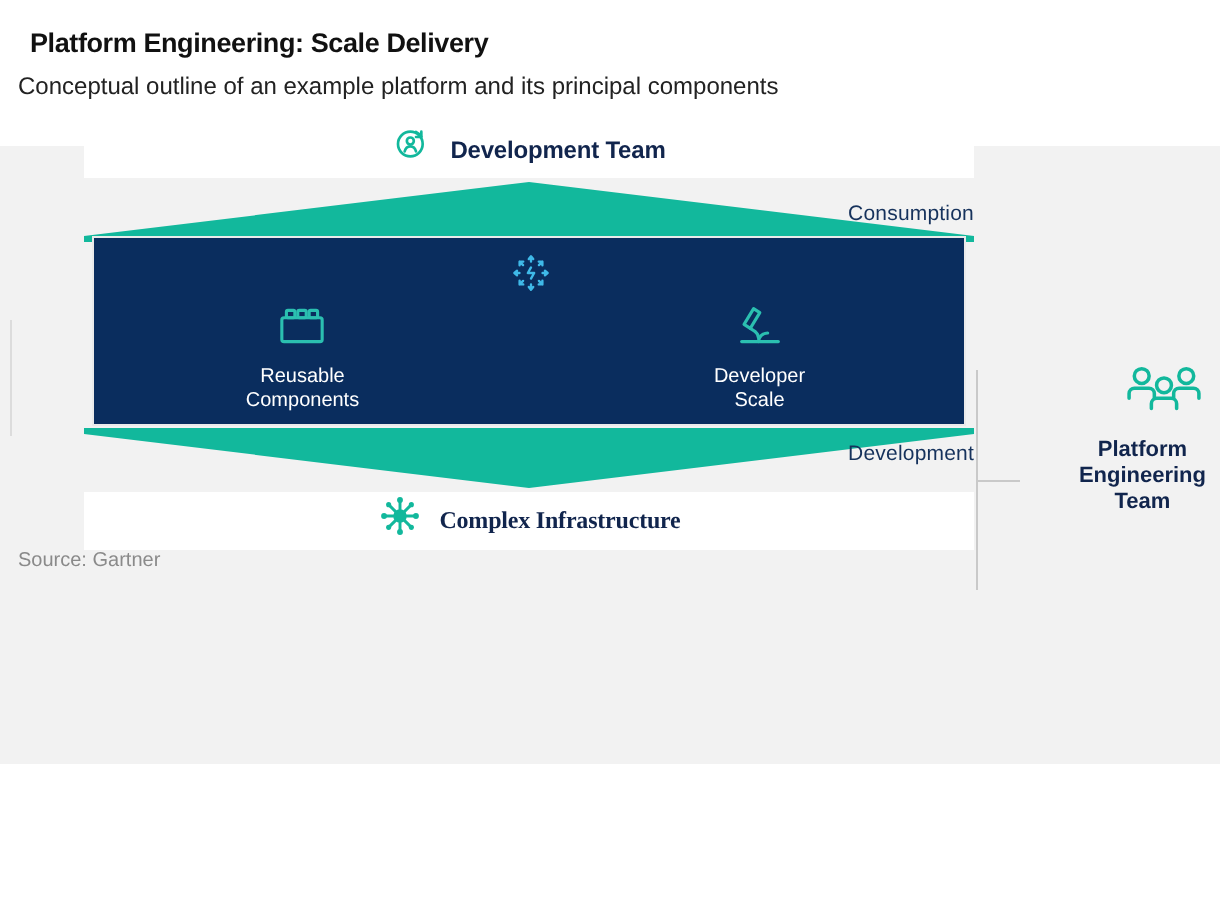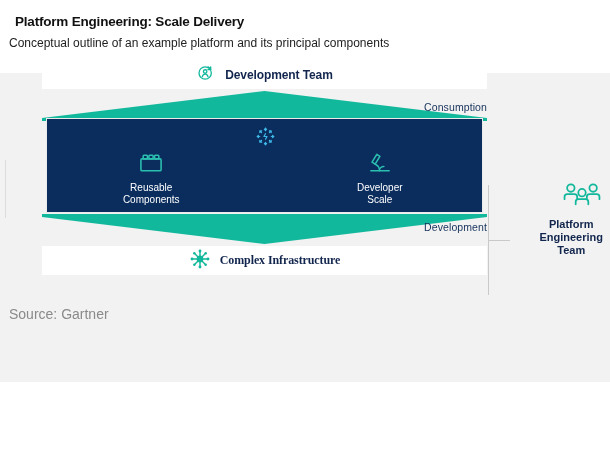--- a/index.html
+++ b/index.html
@@ -209,22 +209,22 @@
     line-height: 13px;
     color: #11254d;
     text-align: center;
     white-space: pre-line;
   }
 
   
   #source {
     position: absolute;
     left: 9px;
-    top: 306px;
-    font-size: 14px;
+    top: 275px;
+    font-size: 10px;
     color: #8a8a8a;
     text-align: center;
   }
 
   .icon { display: block; }
 </style>
 </head>
 <body>
 
 <div id="canvas">

